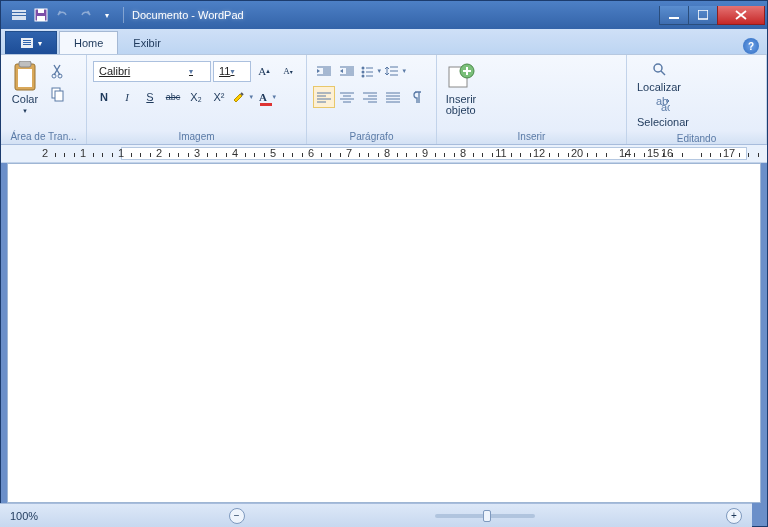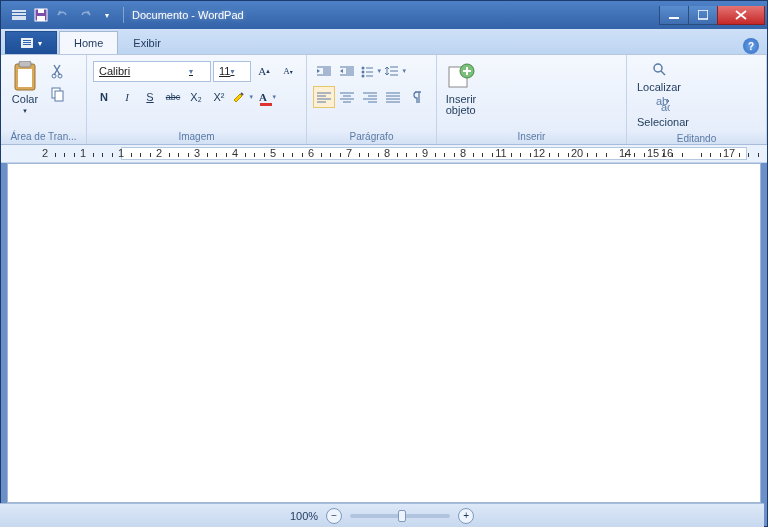--- a/index.html
+++ b/index.html
@@ -35,21 +35,21 @@
 .ribbtn.sp::after{content:"▾";font-size:7px;position:absolute;right:1px;color:#5a7aa6;}
 .ribbtn svg,.mini svg{display:block;}
 .edit-row{display:flex;align-items:center;gap:4px;padding:1px 2px;color:#1e395b;flex-direction:column;}
 .edit-row .ic{width:16px;height:16px;display:flex;align-items:center;justify-content:center;}
 .ruler{height:18px;background:#e9f1fc;border-bottom:1px solid #c2d3ea;position:relative;overflow:hidden;font-size:9px;color:#333;}
 .ruler .white{position:absolute;top:2px;bottom:2px;left:120px;right:20px;background:#fff;border:1px solid #b5c8e1;}
 .ruler-ticks{position:absolute;top:0;left:0;right:0;bottom:0;}
 .tick{position:absolute;top:8px;width:1px;height:4px;background:#333;}
 .tick-label{position:absolute;top:2px;transform:translateX(-50%);}
 .doc-area{position:absolute;top:163px;bottom:24px;left:7px;right:7px;background:#fff;border:1px solid #9fb6d4;}
-.statusbar{position:absolute;bottom:0;left:0;right:4px;height:24px;background:linear-gradient(#dde8f8,#c7d8ef);border-top:1px solid #a7bcdc;display:flex;align-items:center;justify-content:center;padding:0 10px;gap:8px;color:#1e395b;}
+.statusbar{position:absolute;bottom:0;left:0;right:16px;height:24px;background:linear-gradient(#dde8f8,#c7d8ef);border-top:1px solid #a7bcdc;display:flex;align-items:center;justify-content:space-between;padding:0 10px;gap:8px;color:#1e395b;}
 .zoom-btn{width:16px;height:16px;border:1px solid #7e99be;border-radius:50%;display:flex;align-items:center;justify-content:center;background:#eef4fc;font-size:10px;}
 .slider{width:100px;height:4px;background:#b0c4de;position:relative;border-radius:2px;}
 .slider .thumb{position:absolute;left:48px;top:-4px;width:8px;height:12px;background:#eef4fc;border:1px solid #7e99be;border-radius:2px;}
 </style>
 </head>
 <body>
 
 <div class="titlebar">
   <div class="qat">
     <div class="qat-btn">

